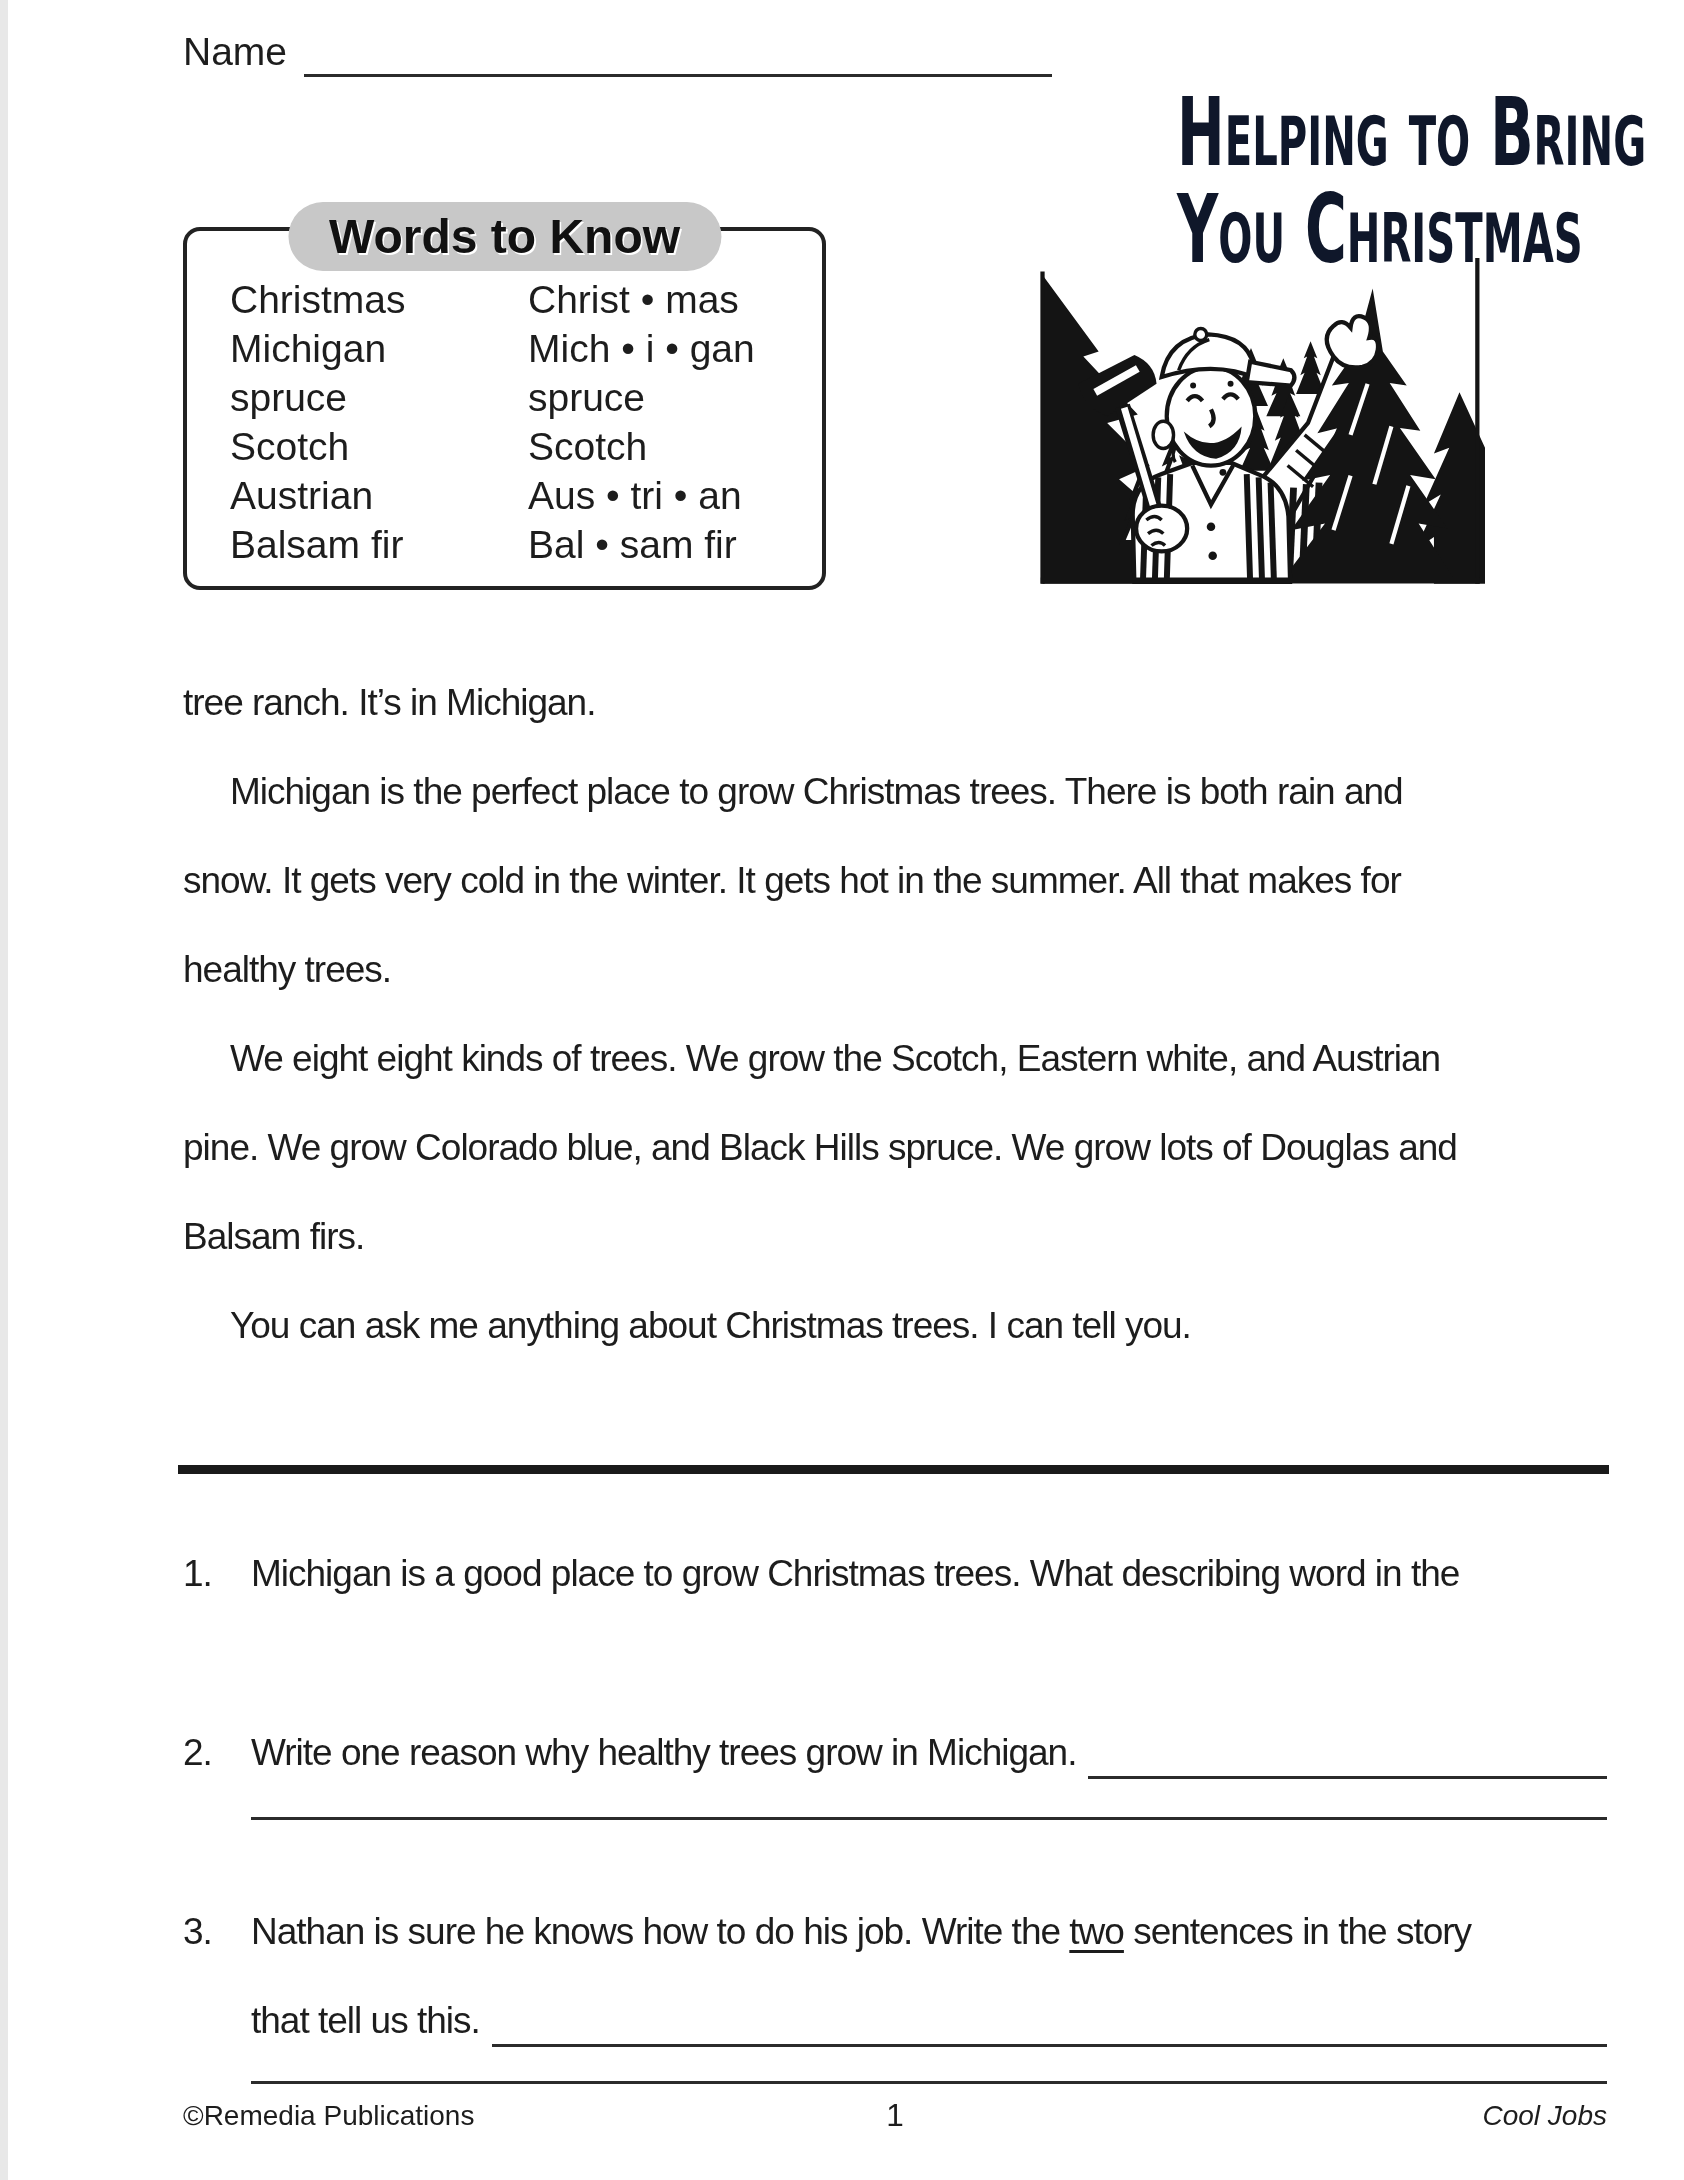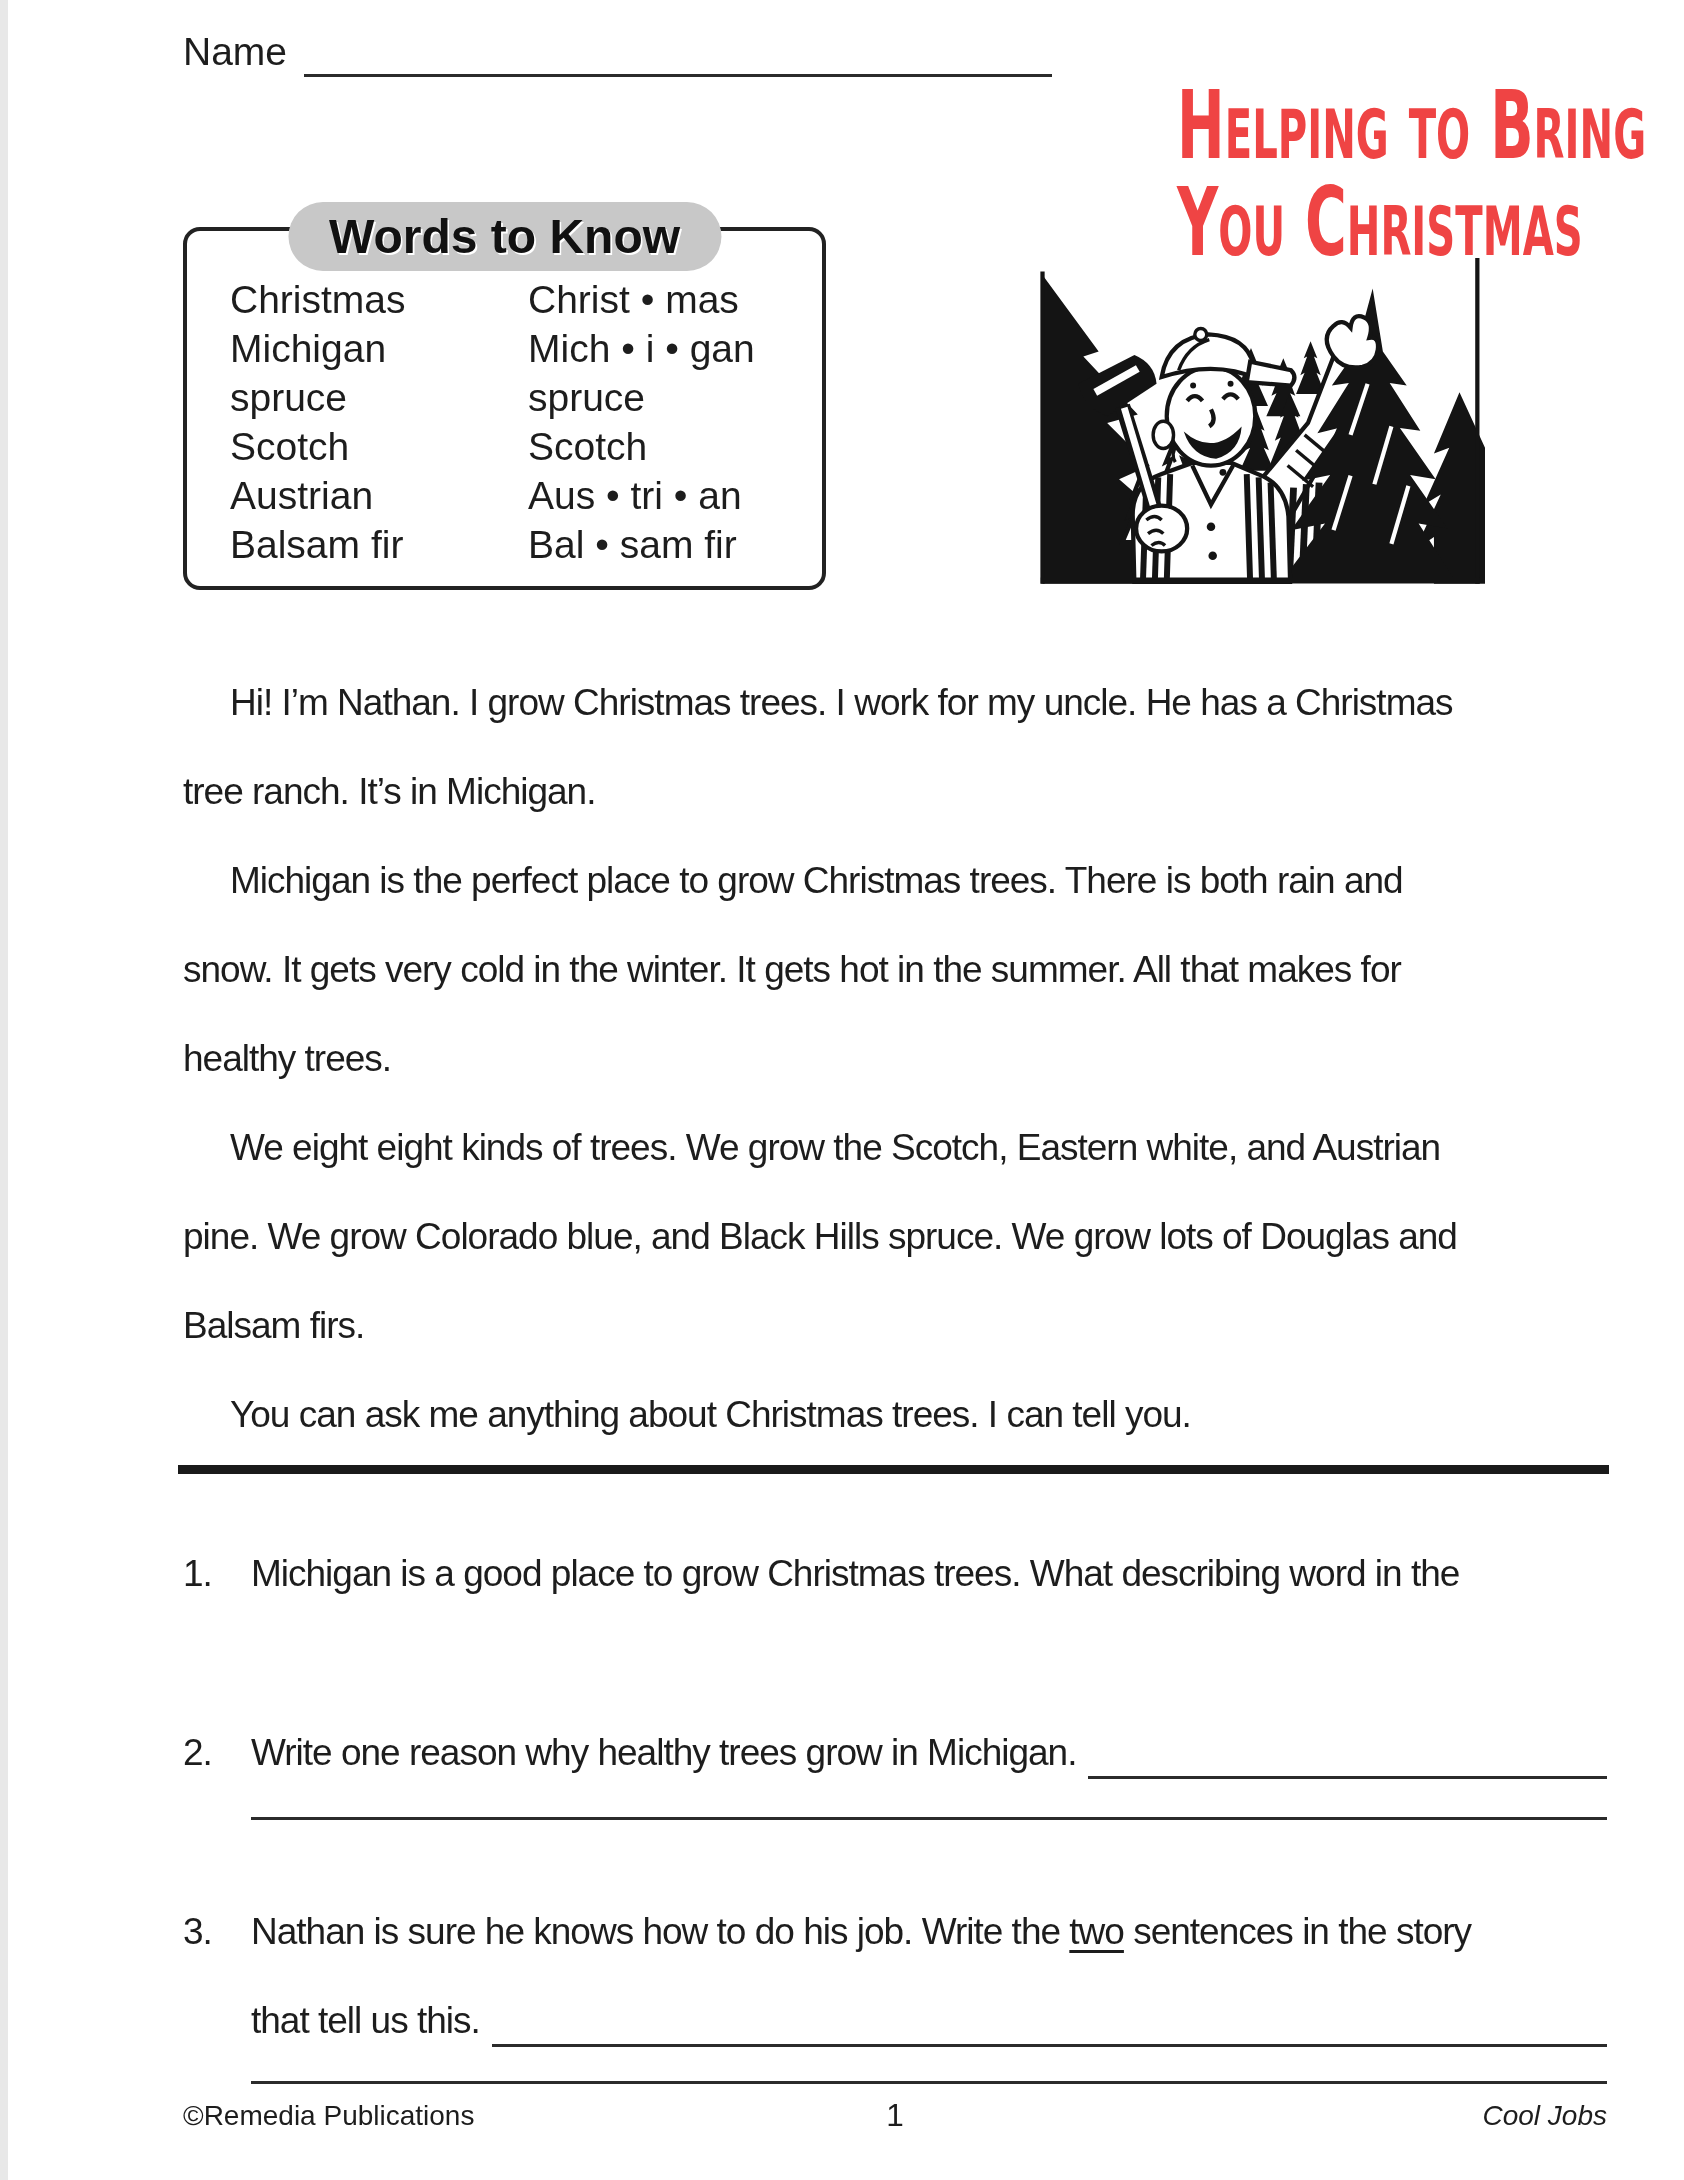--- a/index.html
+++ b/index.html
@@ -5,21 +5,21 @@
   html,body{margin:0;padding:0;background:#e8e8e8;}
   .page{
     position:relative; width:1685px; height:2181px; background:#ffffff;
     font-family:"Liberation Sans", sans-serif; color:#1d1d1d; overflow:hidden;margin-left:8px;
   }
   
   .name-row{position:absolute; left:175px; top:25.6px; width:869px; display:flex; align-items:flex-end;}
   .name-label{font-size:39px; line-height:51px;}
   .name-line{flex:1; border-bottom:3.4px solid #2b2b2b; height:46px; margin-left:17px;}
   
-  .title{position:absolute; left:1060px; top:77px; width:545px; text-align:left; color:#ef4444;}
+  .title{position:absolute; left:1060px; top:84px; width:545px; text-align:left; color:#0f172a;}
   .t-line{
     font-family:"DejaVu Sans","Liberation Sans",sans-serif;
     font-size:95px; line-height:97px; font-weight:bold;
     font-variant-caps:small-caps; white-space:nowrap;
     transform:scaleX(0.60); transform-origin:50% 50%;
   }
   
   .wtk-box{position:absolute; left:175px; top:227px; width:643px; height:363px;
     border:4.3px solid #222; border-radius:17px; box-sizing:border-box;}
   .wtk-pill{position:absolute; top:-29px; left:50%; transform:translateX(-50%);
@@ -177,21 +177,20 @@
     <path d="M179 207 Q210 228 241 202 L239 193 Q210 214 182 199 Z" fill="#fff"></path>
     <path d="M168 222 q -8 10 -2 20" fill="none" stroke="#141414" stroke-width="4"></path>
     <circle cx="222" cy="254" r="4" fill="#141414"></circle>
 
     <line x1="10" y1="18" x2="10" y2="385" stroke="#141414" stroke-width="5"></line>
     <line x1="521" y1="2" x2="521" y2="385" stroke="#141414" stroke-width="5"></line>
     <line x1="8" y1="381" x2="524" y2="381" stroke="#141414" stroke-width="7"></line>
   </svg>
 
   <div class="story">
-    <div class="s-line indent">Hi! I’m Nathan. I grow Christmas trees. I work for my uncle. He has a Christmas</div>
     <div class="s-line">tree ranch. It’s in Michigan.</div>
     <div class="s-line indent">Michigan is the perfect place to grow Christmas trees. There is both rain and</div>
     <div class="s-line">snow. It gets very cold in the winter. It gets hot in the summer. All that makes for</div>
     <div class="s-line">healthy trees.</div>
     <div class="s-line indent">We eight eight kinds of trees. We grow the Scotch, Eastern white, and Austrian</div>
     <div class="s-line">pine. We grow Colorado blue, and Black Hills spruce. We grow lots of Douglas and</div>
     <div class="s-line">Balsam firs.</div>
     <div class="s-line indent">You can ask me anything about Christmas trees. I can tell you.</div>
   </div>
 

